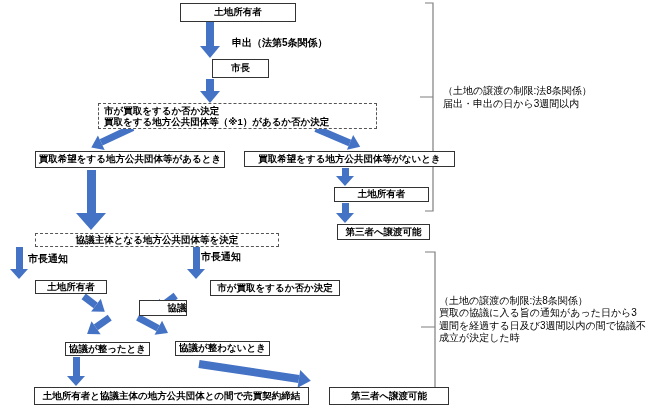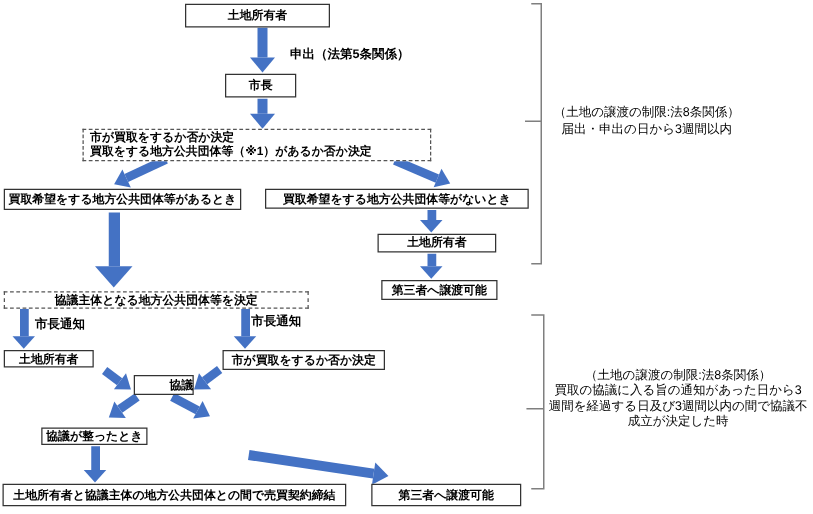--- a/index.html
+++ b/index.html
@@ -10,20 +10,21 @@
   html,body{margin:0;padding:0;background:#fff;}
   #canvas{
     position:relative;width:650px;height:411px;background:#fff;overflow:hidden;
     font-family:"Liberation Sans","DejaVu Sans",sans-serif;color:#000;
   }
   .box{
     position:absolute;background:#fff;border:1px solid var(--box-border);
     display:flex;align-items:center;justify-content:center;
     font-size:9.5px;font-weight:bold;white-space:nowrap;box-sizing:border-box;
     z-index:3;
+    margin-left:32px;
   }
   .box.dashed{border:1px dashed #555;}
   .box.multiline{flex-direction:column;align-items:flex-start;justify-content:center;
     padding:2px 5px;line-height:11.5px;}
   .lbl{
     position:absolute;font-size:10px;font-weight:bold;white-space:nowrap;z-index:4;
   }
   
   .varrow{position:absolute;display:flex;flex-direction:column;align-items:center;z-index:2;}
   .varrow .shaft{flex:1;width:8px;background:var(--arrow);}
@@ -31,21 +32,21 @@
   .varrow.sm .shaft{width:7px;}
   .varrow.sm .head{border-left:9px solid transparent;border-right:9px solid transparent;border-top:10px solid var(--arrow);}
   .varrow.lg .shaft{width:9px;}
   .varrow.lg .head{border-left:15px solid transparent;border-right:15px solid transparent;border-top:17px solid var(--arrow);}
   
   .harrow{position:absolute;display:flex;flex-direction:row;align-items:center;height:20px;transform-origin:0 50%;z-index:2;}
   .harrow .shaft{flex:1;height:7px;background:var(--arrow);}
   .harrow .head{width:0;height:0;border-top:8px solid transparent;border-bottom:8px solid transparent;border-left:11px solid var(--arrow);}
   .harrow.big .shaft{height:8px;}
   .harrow.big .head{border-top:9px solid transparent;border-bottom:9px solid transparent;border-left:12px solid var(--arrow);}
-  .annot{position:absolute;font-size:10px;line-height:13px;z-index:4;text-align:center;}
+  .annot{position:absolute;font-size:10px;line-height:13px;z-index:4;}
   .annot.wrap{white-space:normal;line-height:12.3px;}
   .bracket{position:absolute;z-index:1;}
 </style>
 </head>
 <body>
 
 <div id="canvas">
 
   <div class="varrow" style="left:200px;top:22px;height:36px;width:20px;">
     <div class="shaft"></div>
@@ -125,20 +126,21 @@
 
   <div class="box dashed" style="left:3px;top:233px;width:244px;height:14px;">協議主体となる地方公共団体等を決定</div>
   <div class="lbl" style="left:28px;top:252px;">市長通知</div>
   <div class="lbl" style="left:201px;top:250px;">市長通知</div>
 
   <div class="box" style="left:3px;top:280px;width:72px;height:14px;">土地所有者</div>
   <div class="box" style="left:178px;top:280px;width:130px;height:16px;">市が買取をするか否か決定</div>
   <div class="box" style="left:107px;top:300px;width:48px;height:16px;padding-left:28px;">協議</div>
 
   <div class="box" style="left:33px;top:342px;width:85px;height:14px;">協議が整ったとき</div>
+  <div class="box" style="left:143px;top:341px;width:95px;height:15px;">協議が整わないとき</div>
 
   <div class="box" style="left:2px;top:387px;width:275px;height:18px;">土地所有者と協議主体の地方公共団体との間で売買契約締結</div>
   <div class="box" style="left:297px;top:387px;width:120px;height:18px;">第三者へ譲渡可能</div>
 
   <svg class="bracket" style="left:419px;top:2px;" width="18" height="210">
     <path d="M6,1 H14 V209 H6 M14,95 H1" stroke="#7f7f7f" stroke-width="1.2" fill="none"></path>
   </svg>
   <svg class="bracket" style="left:421px;top:251px;" width="16" height="141">
     <path d="M4,1 H14 V140 H4 M14,76 H0" stroke="#7f7f7f" stroke-width="1.2" fill="none"></path>
   </svg>

